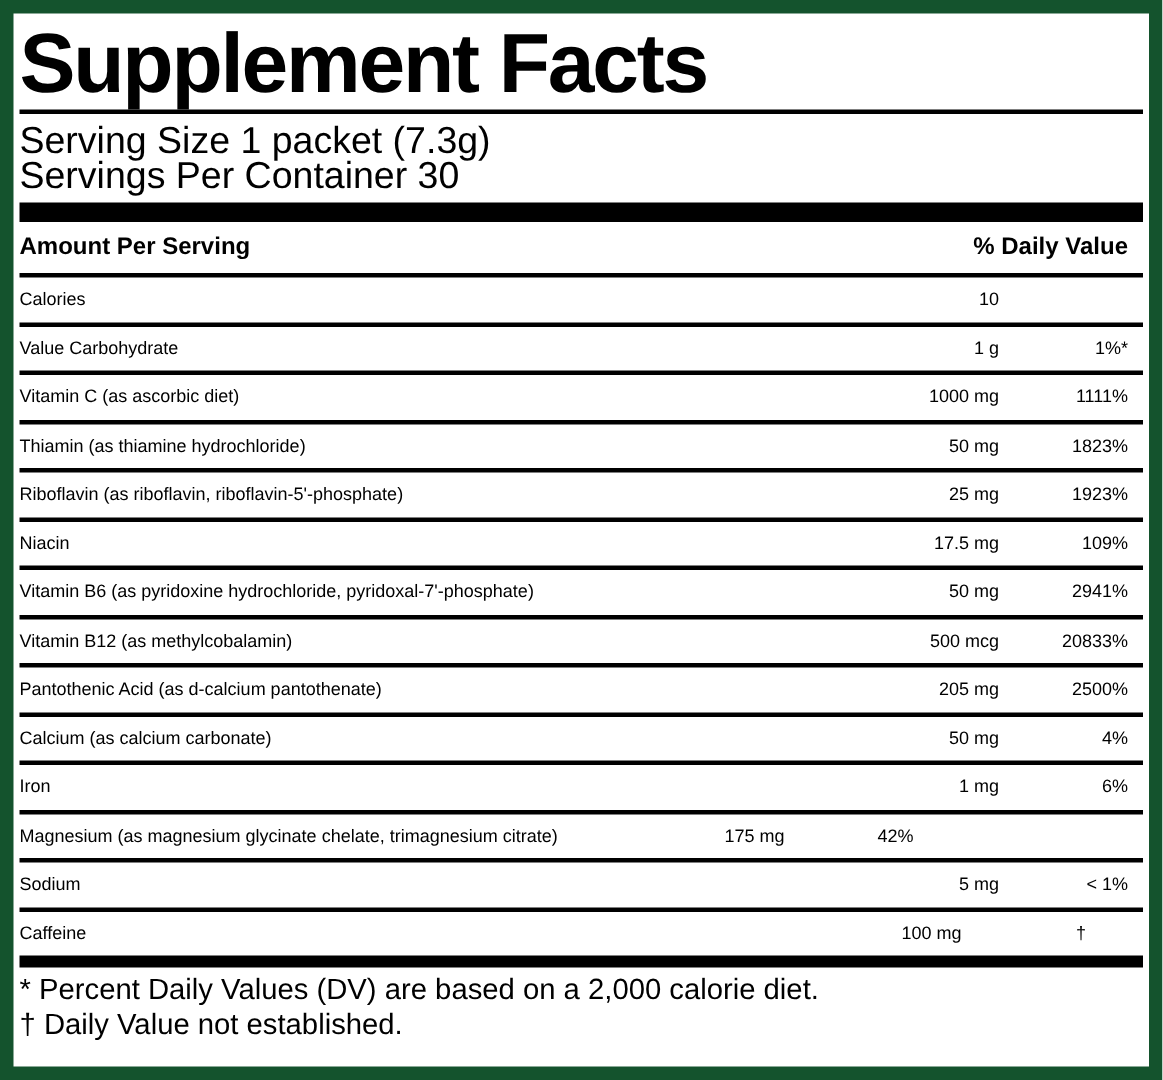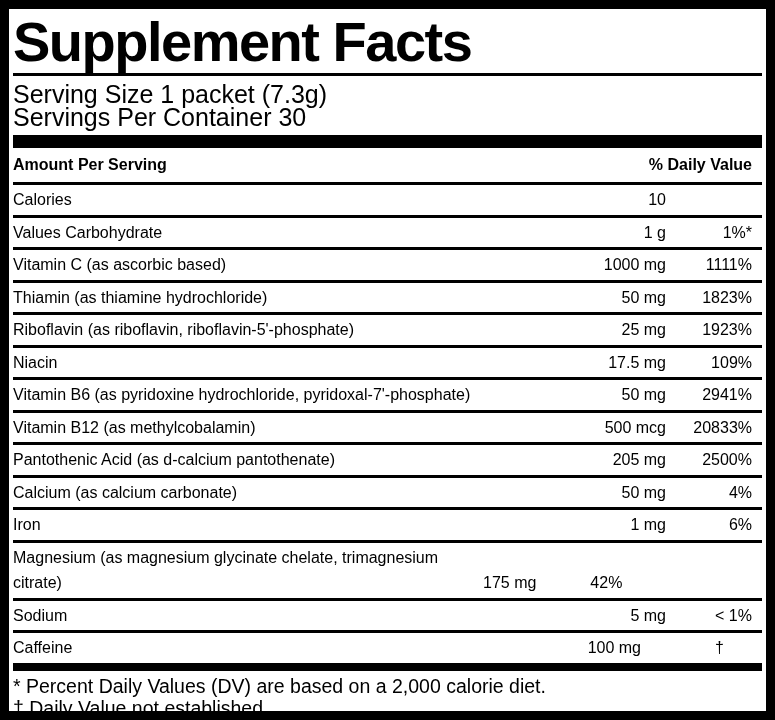--- a/index.html
+++ b/index.html
@@ -43,44 +43,44 @@
     justify-content: space-between;
     align-items: flex-end;
     font-weight: 700;
     font-size: 16px;
     padding: 8px 10px 8px 0;
     border-bottom: 3px solid #000;
   }
   .rows { }
   .row {
     display: flex;
-    align-items: flex-end;
+    align-items: center;
     border-bottom: 3px solid #000;
     padding: 2px 0 2px 0;
-    font-size: 16px;
+    font-size: 12px;
     line-height: 25.5px;
   }
   .row:last-child { border-bottom: none; gap: 25px; }
   .cell-name { flex: 1 1 auto; padding-right: 8px; }
   .cell-amt  { flex: 0 0 auto; white-space: nowrap; text-align: right; }
   .cell-dv   { flex: 0 0 auto; width: 96px; padding-right: 10px; text-align: right; white-space: nowrap; }
   
   .row:nth-child(12) .cell-name { max-width: 470px; }
   
   .row:nth-child(14) .cell-dv { padding-right: 38px; }
   .footnotes {
     margin-top: 4px;
     font-size: 19.5px;
     line-height: 22.5px;
   }
 </style>
 </head>
 <body>
 
-<div class="frame" style="background: #000000;">
+<div class="frame" style="background: #14532d;">
   <div class="panel">
 
     <div class="title">Supplement Facts</div>
 
     <div class="rule-3"></div>
 
     <div class="serving-block">
       <div>Serving Size 1 packet (7.3g)</div>
       <div>Servings Per Container 30</div>
     </div>
@@ -93,27 +93,27 @@
     </div>
 
     <div class="rows">
   <div class="row">
     <span class="cell-name">Calories</span>
     <span class="cell-amt">10</span>
     <span class="cell-dv"></span>
   </div>
 
   <div class="row">
-    <span class="cell-name">Values Carbohydrate</span>
+    <span class="cell-name">Value Carbohydrate</span>
     <span class="cell-amt">1 g</span>
     <span class="cell-dv">1%*</span>
   </div>
 
   <div class="row">
-    <span class="cell-name">Vitamin C (as ascorbic based)</span>
+    <span class="cell-name">Vitamin C (as ascorbic diet)</span>
     <span class="cell-amt">1000 mg</span>
     <span class="cell-dv">1111%</span>
   </div>
 
   <div class="row">
     <span class="cell-name">Thiamin (as thiamine hydrochloride)</span>
     <span class="cell-amt">50 mg</span>
     <span class="cell-dv">1823%</span>
   </div>
 

